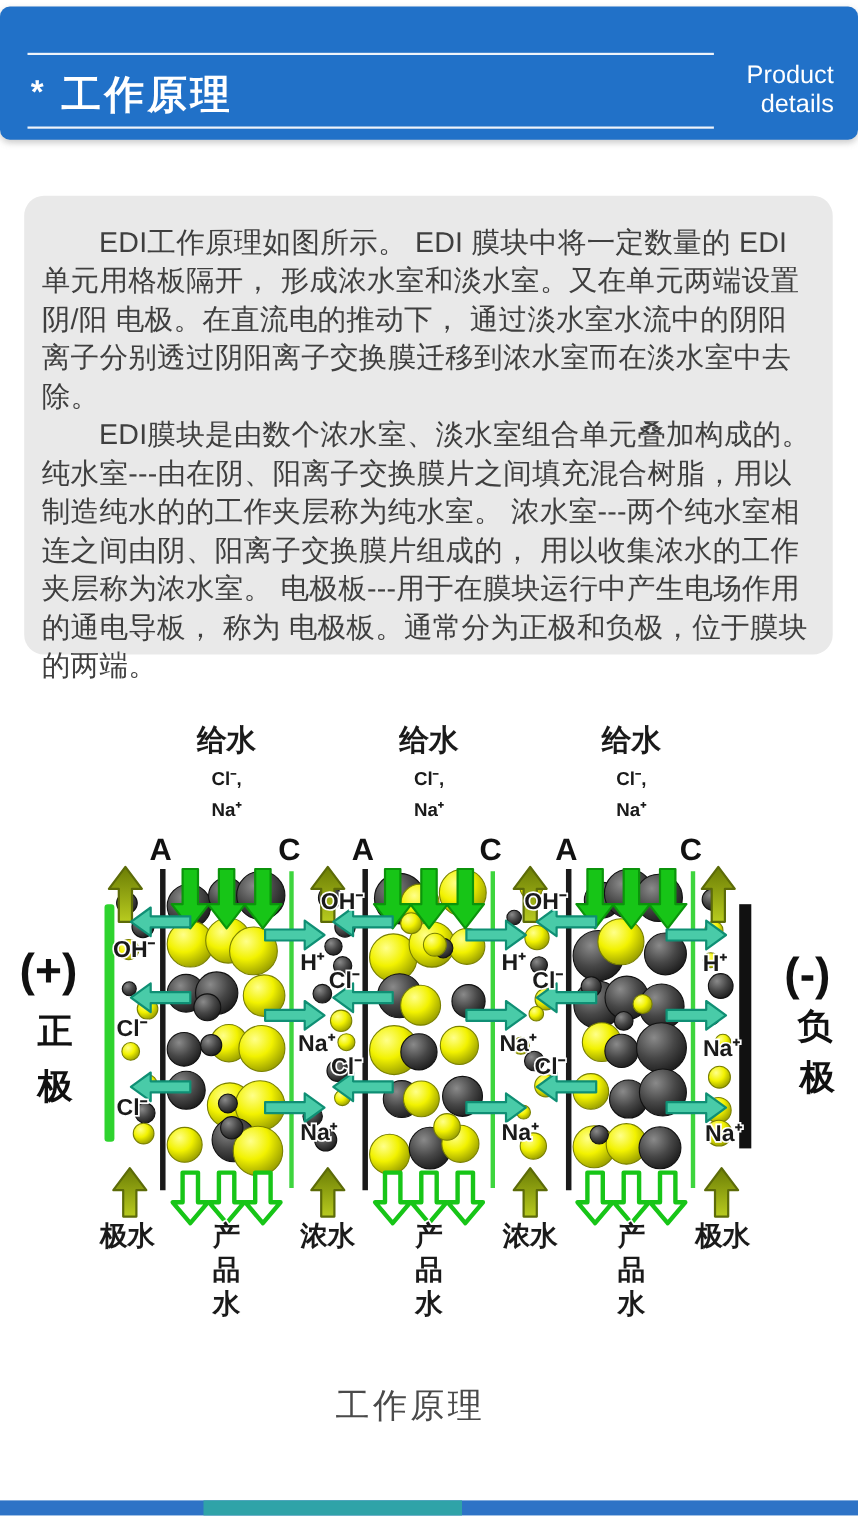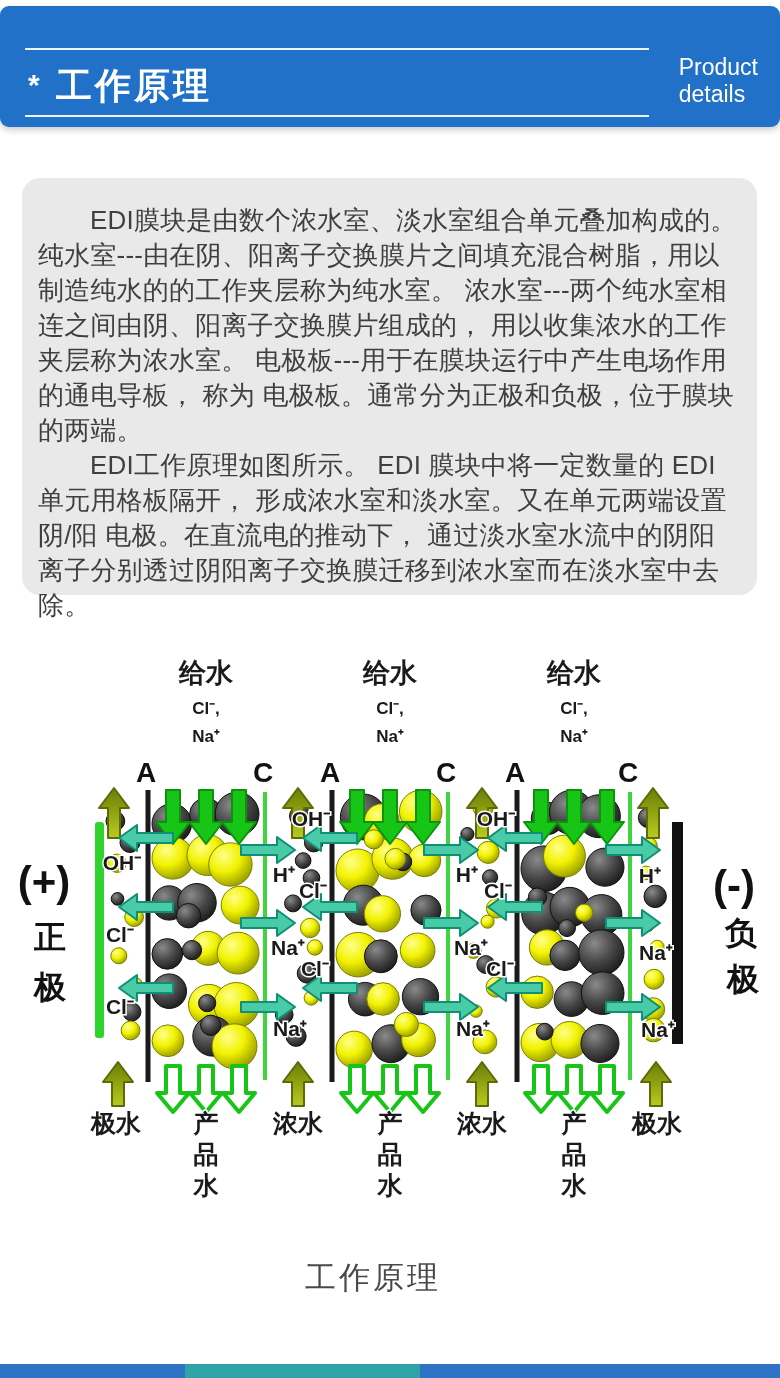--- a/index.html
+++ b/index.html
@@ -20,21 +20,21 @@
   .rule-top { top:42px; }
   .rule-bottom { top:109px; }
   .title-bullet {
     position:absolute; left:28px; top:62px; color:#ffffff; font-size:30px; font-weight:bold;
   }
   .section-title {
     position:absolute; left:56px; top:58px; color:#ffffff;
     font-size:36px; font-weight:bold; letter-spacing:3px; line-height:44px;
   }
   .product-details {
-    position:absolute; right:22px; top:48px; text-align:left;
+    position:absolute; right:22px; top:48px; text-align:right;
     color:#ffffff; font-size:23px; line-height:27px;
   }
 
   
   .intro-card {
     position:absolute; top:178px; left:22px; width:735px; height:417px;
     background:#e9e9e9; border-radius:18px;
   }
   .intro-card p {
     margin:0; padding:0 16px; text-indent:2em;
@@ -65,22 +65,22 @@
     <span class="title-bullet">*</span>
     <span class="section-title">工作原理</span>
     <div class="product-details">
       <div>Product</div>
       <div>details</div>
     </div>
     <div class="rule rule-bottom"></div>
   </div>
 
   <div class="intro-card">
+    <p>EDI工作原理如图所示。 EDI 膜块中将一定数量的 EDI 单元用格板隔开， 形成浓水室和淡水室。又在单元两端设置 阴/阳 电极。在直流电的推动下， 通过淡水室水流中的阴阳 离子分别透过阴阳离子交换膜迁移到浓水室而在淡水室中去除。</p>
     <p>EDI膜块是由数个浓水室、淡水室组合单元叠加构成的。 纯水室---由在阴、阳离子交换膜片之间填充混合树脂，用以 制造纯水的的工作夹层称为纯水室。 浓水室---两个纯水室相连之间由阴、阳离子交换膜片组成的， 用以收集浓水的工作夹层称为浓水室。 电极板---用于在膜块运行中产生电场作用的通电导板， 称为 电极板。通常分为正极和负极，位于膜块的两端。</p>
-    <p>EDI工作原理如图所示。 EDI 膜块中将一定数量的 EDI 单元用格板隔开， 形成浓水室和淡水室。又在单元两端设置 阴/阳 电极。在直流电的推动下， 通过淡水室水流中的阴阳 离子分别透过阴阳离子交换膜迁移到浓水室而在淡水室中去除。</p>
   </div>
 
   <div class="diagram">
     <svg id="edi-svg" width="780" height="600" viewBox="0 0 780 600" xmlns="http://www.w3.org/2000/svg">
         <defs>
           <radialGradient id="gy" cx="35%" cy="30%" r="75%">
             <stop offset="0%" stop-color="#ffff8a"></stop>
             <stop offset="50%" stop-color="#f2f200"></stop>
             <stop offset="100%" stop-color="#969c00"></stop>
           </radialGradient>

